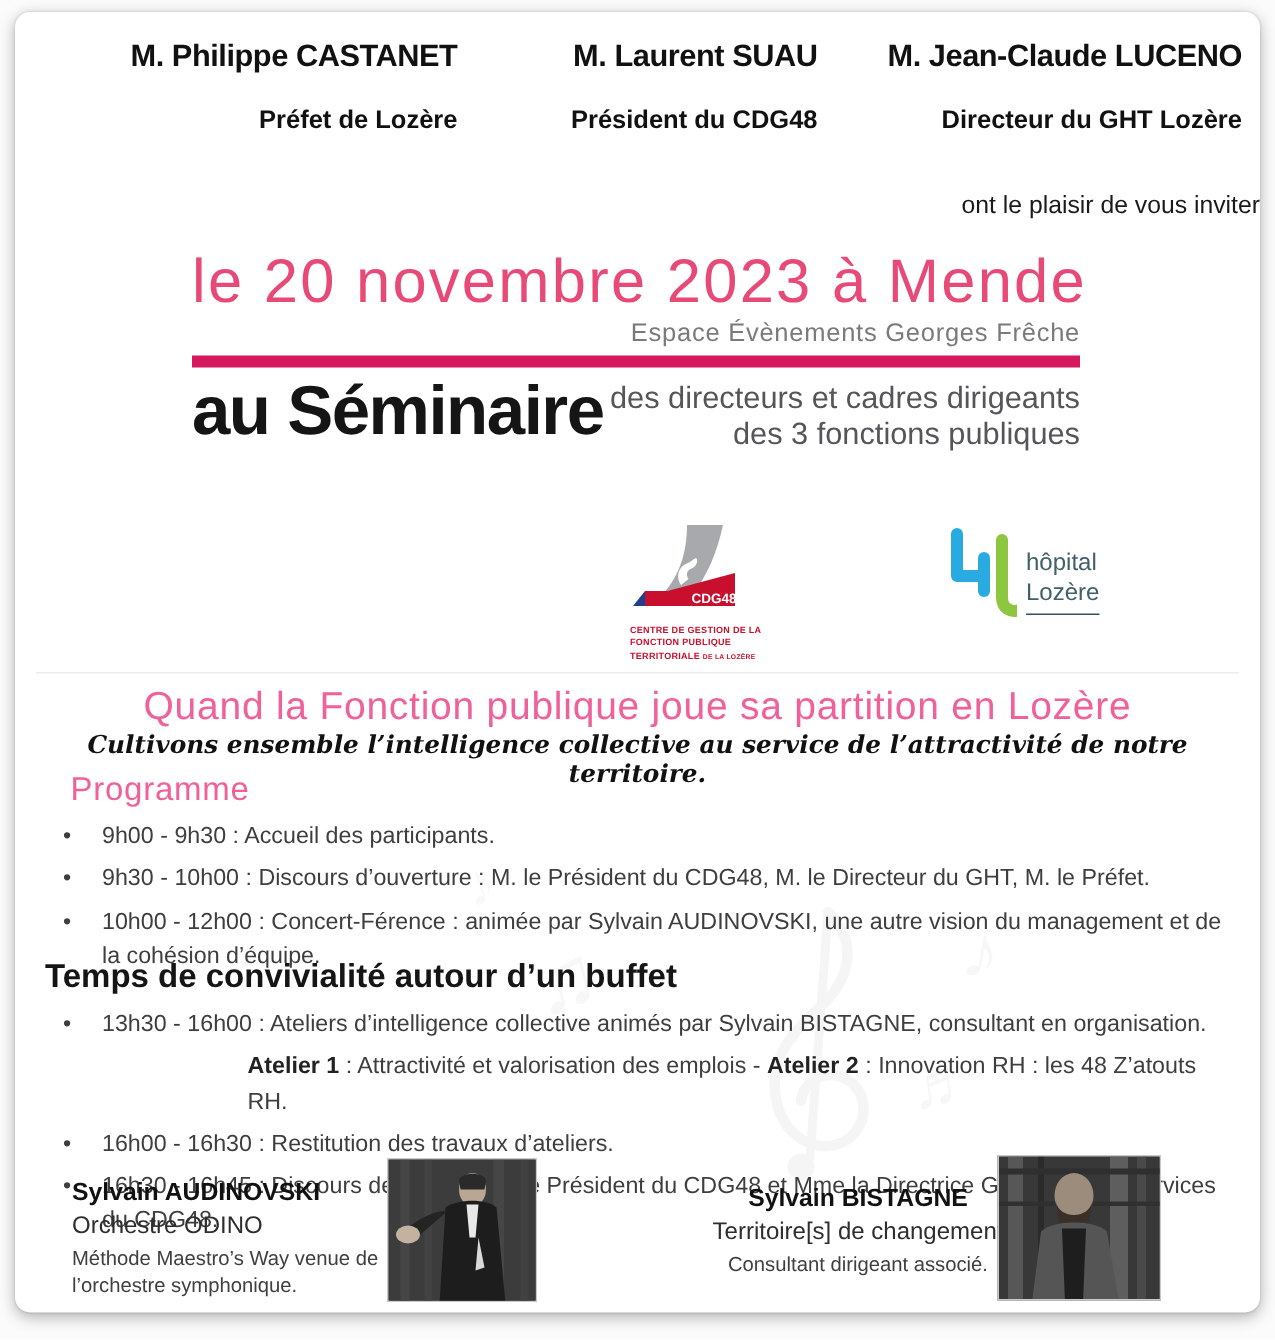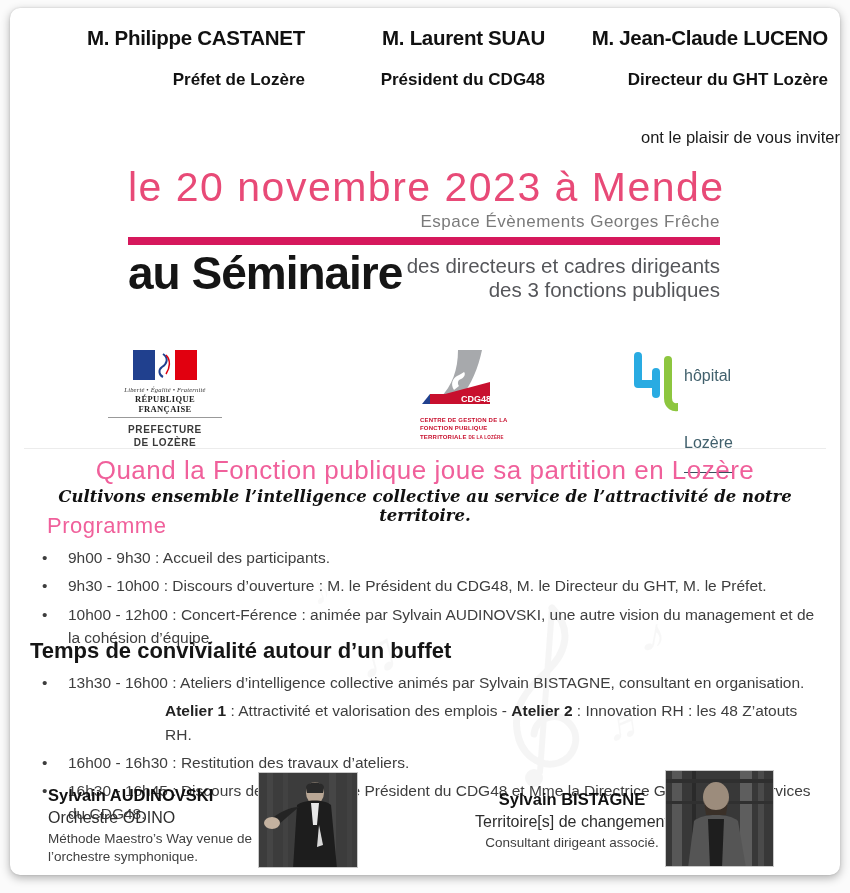--- a/index.html
+++ b/index.html
@@ -42,21 +42,21 @@
   .logo-prefecture{position:absolute;left:90px;width:130px;text-align:center;}
   .motto{font-family:"Liberation Serif",serif;font-style:italic;font-size:6.5px;color:#333;margin-top:2px;letter-spacing:.2px;}
   .republic{font-family:"Liberation Serif",serif;font-weight:bold;font-size:8.5px;color:#222;letter-spacing:.4px;padding-bottom:3px;border-bottom:1px solid #999;margin:1px 8px 0 8px;}
   .pref-line{font-size:10px;font-weight:bold;color:#3a3a3a;letter-spacing:.6px;margin-top:2px;}
   .pref-line.first{margin-top:6px;}
   .logo-cdg{position:absolute;left:410px;width:92px;text-align:left;}
   .cdg-line{font-size:6px;font-weight:bold;color:var(--logo-red);line-height:1.4;letter-spacing:.2px;}
   .cdg-line .tiny{font-size:4.5px;}
   .logo-hopital{position:absolute;left:620px;width:140px;display:flex;align-items:flex-start;}
   .hop-text{margin-left:6px;margin-top:16px;font-size:16px;color:#41606c;line-height:1.25;}
-  .hop-l2{border-bottom:1.5px solid #35505c;padding-bottom:19px;margin-top:47px;}
+  .hop-l2{border-bottom:1.5px solid #35505c;padding-bottom:3px;}
   
   .divider{position:absolute;top:440px;left:14px;right:14px;height:1px;background:#ececec;}
   
   .theme-title{position:absolute;top:447px;left:0;right:0;text-align:center;
     font-size:26px;font-weight:400;color:var(--accent-light);letter-spacing:.5px;}
   .theme-sub{position:absolute;top:479px;left:0;right:0;text-align:center;
     font-family:"DejaVu Serif",serif;font-style:italic;font-weight:bold;font-size:16.5px;color:#111;}
   
   .programme-heading{position:absolute;top:505px;left:37px;font-size:22px;color:var(--accent-light);letter-spacing:.5px;}
   .plist{position:absolute;left:20px;width:792px;list-style:none;}
@@ -111,33 +111,20 @@
       <div class="seminar-title">au Séminaire</div>
       <div class="audience">
         <div>des directeurs et cadres dirigeants</div>
         <div>des 3 fonctions publiques</div>
       </div>
     </div>
   </div>
 
   <div class="logos-row">
 
-    <div class="logo-prefecture">
-      <svg width="64" height="30" viewBox="0 0 64 30">
-        <rect x="0" y="0" width="22" height="30" fill="#20408e"></rect>
-        <rect x="22" y="0" width="20" height="30" fill="#ffffff"></rect>
-        <rect x="42" y="0" width="22" height="30" fill="#e1000f"></rect>
-        <path d="M30 4 C36 8 34 14 29 17 C25 20 26 25 30 27" stroke="#20408e" stroke-width="2" fill="none"></path>
-        <path d="M33 5 C38 10 37 18 33 24" stroke="#e1000f" stroke-width="1.5" fill="none"></path>
-      </svg>
-      <div class="motto">Liberté • Égalité • Fraternité</div>
-      <div class="republic">RÉPUBLIQUE FRANÇAISE</div>
-      <div class="pref-line first">PREFECTURE</div>
-      <div class="pref-line">DE LOZÈRE</div>
-    </div>
 
     <div class="logo-cdg">
       <svg width="82" height="62" viewBox="0 0 82 62">
         <path d="M38 0 L62 0 C58 18 52 34 40 48 L20 48 C32 36 38 20 38 0 Z" fill="#a7a9ac"></path>
         <path d="M44 22 C46 24 44 28 41 29 C38 30 37 33 39 36 L34 40 C30 34 33 28 37 26 C40 25 42 23 44 22 Z" fill="#ffffff"></path>
         <path d="M10 48 L70 32 L70 48 Z" fill="#c8102e"></path>
         <rect x="10" y="44" width="60" height="10" fill="#c8102e"></rect>
         <path d="M10 44 L10 54 L2 54 Z" fill="#20408e"></path>
         <text x="56" y="52" font-size="9" font-weight="bold" fill="#ffffff" text-anchor="middle" font-family="Liberation Sans, sans-serif">CDG48</text>
       </svg>

